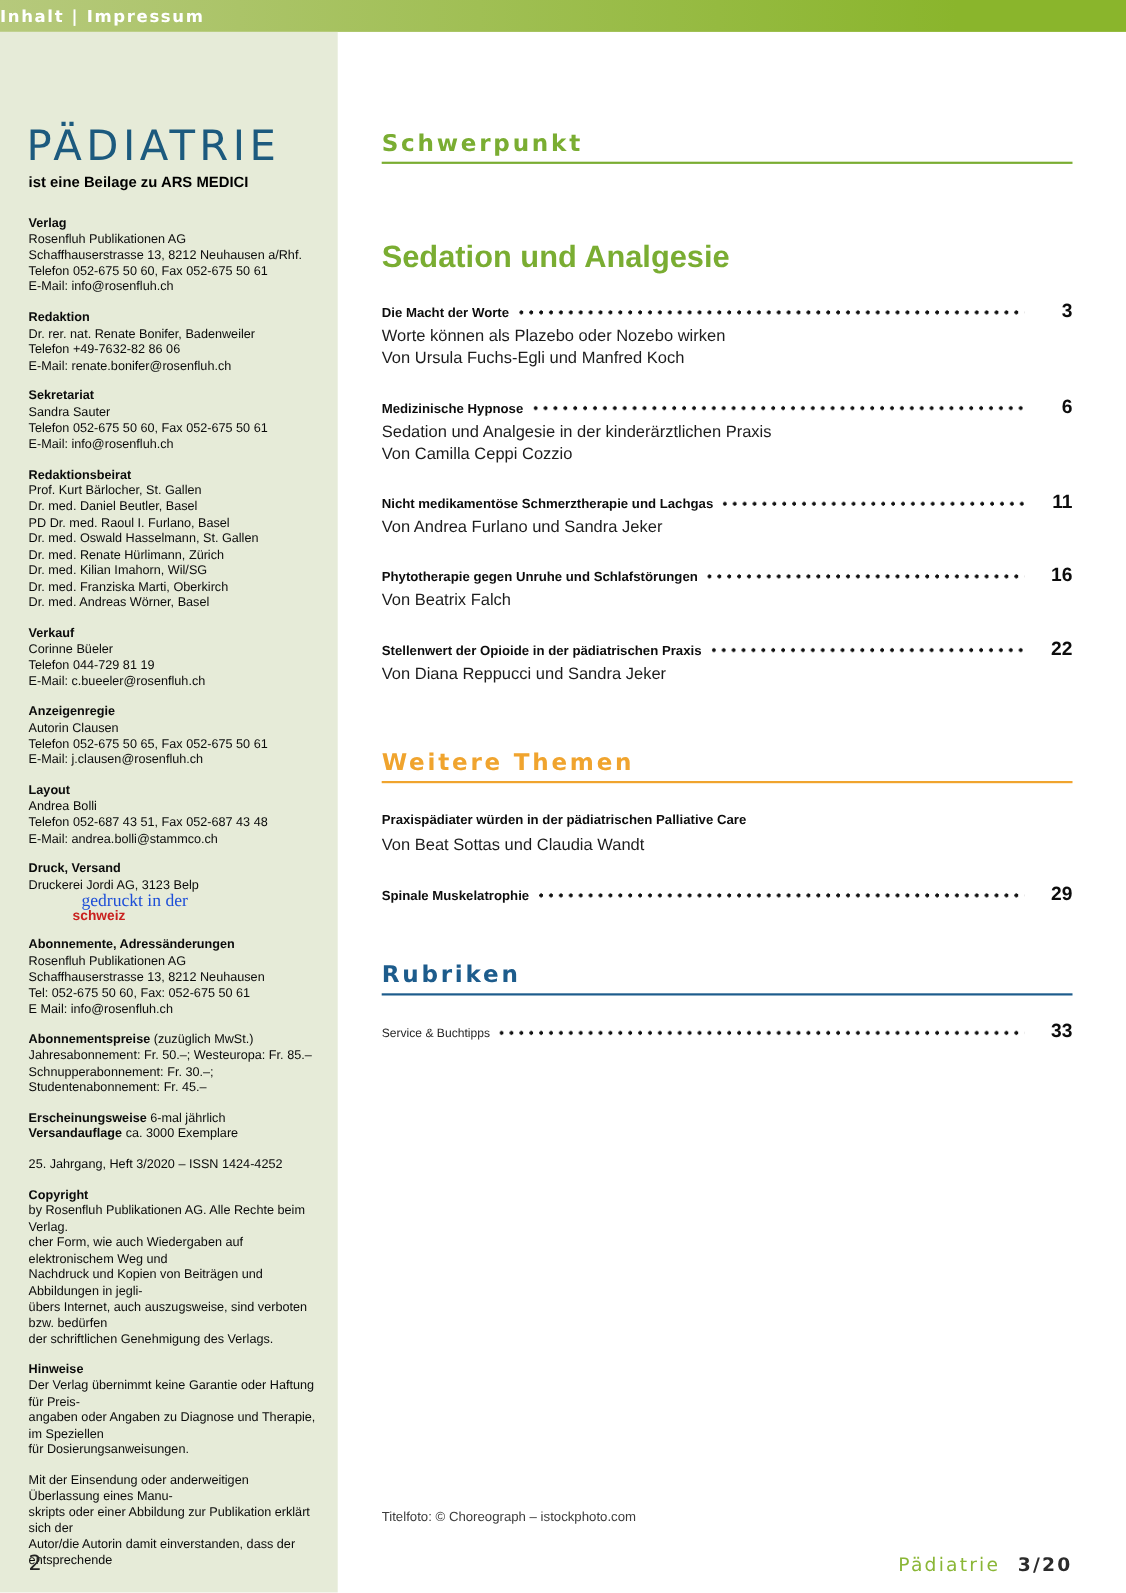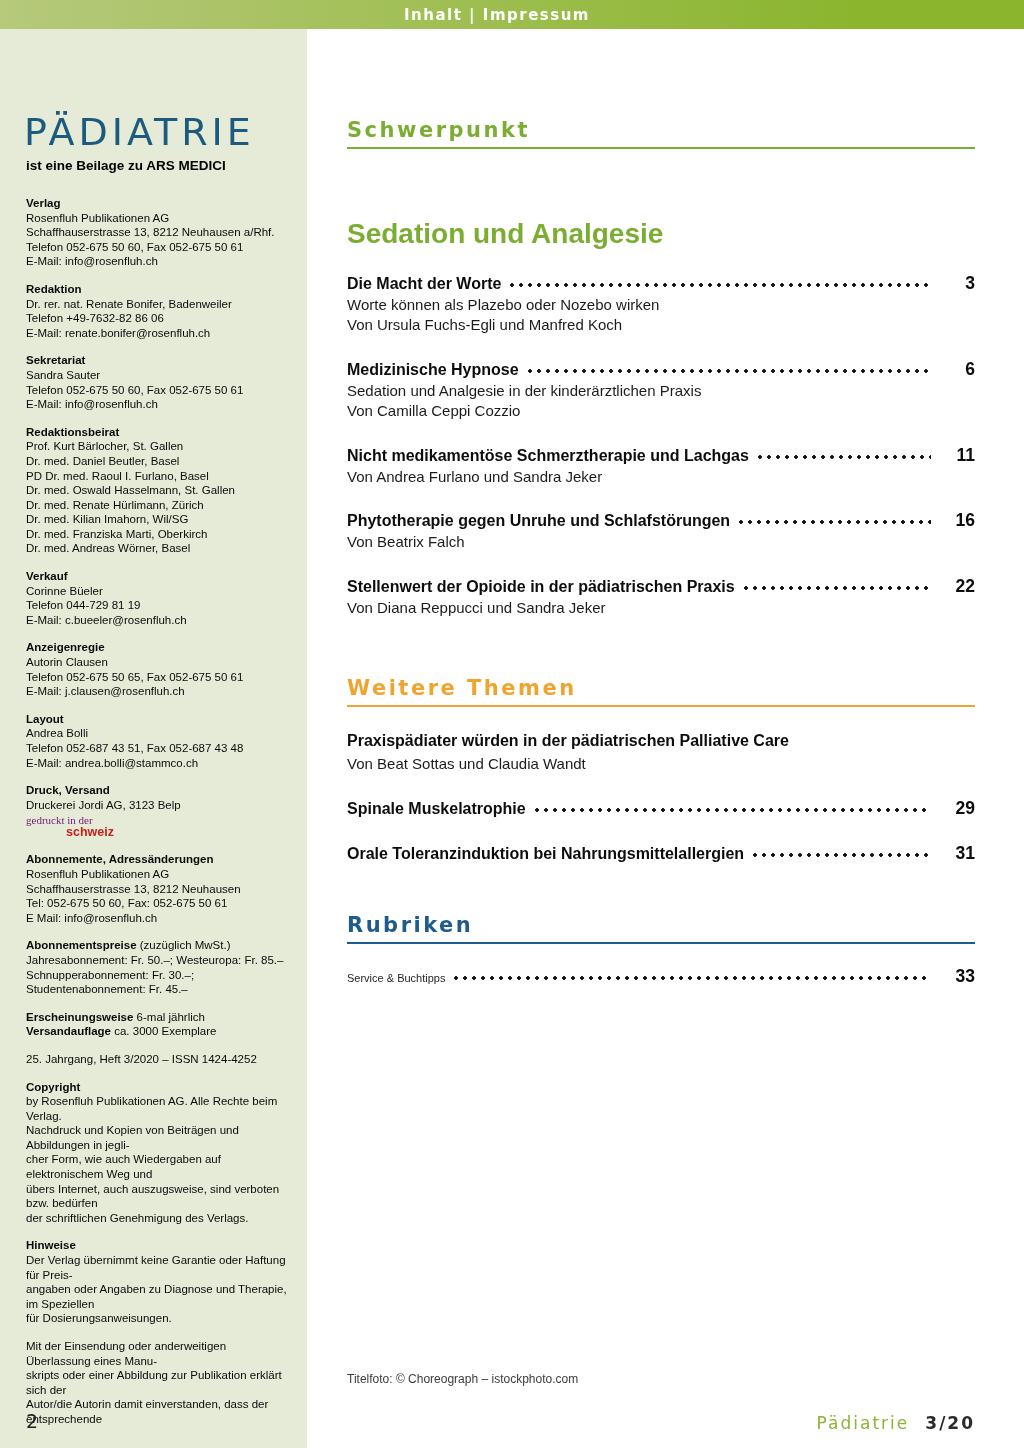--- a/index.html
+++ b/index.html
@@ -2,52 +2,52 @@
 <html style="--top-bar-left: #b6c97c; --top-bar-right: #8ab52c; --sidebar-bg: #e6ebd8; --brand-blue: #1c5a7e; --green-accent: #7aad32; --orange-accent: #f0a42e; --blue-accent: #1d5c8c; --red-schweiz: #c9211e; --footer-green: #8ab636;"><head>
 <meta charset="utf-8">
 <style>
   html,body{margin:0;padding:0;background:#fff;}
   .page{position:relative;width:1024px;height:1448px;background:#fff;overflow:hidden;
         font-family:"Liberation Sans",sans-serif;color:#0a0a0a;}
 
   
   .topbar{position:absolute;top:0;left:0;right:0;height:29px;
           background:linear-gradient(90deg,var(--top-bar-left),var(--top-bar-right) 85%);
-          display:flex;align-items:center;justify-content:center;
+          display:flex;align-items:center;justify-content:flex-start;
           padding-right:30px;box-sizing:border-box;}
   .topbar .hdr{color:#fff;font-weight:bold;font-size:15px;letter-spacing:1.5px;
           font-family:"DejaVu Sans",sans-serif;}
 
   
   .sidebar{position:absolute;left:0;top:29px;bottom:0;width:307px;background:var(--sidebar-bg);
            box-sizing:border-box;padding:84px 18px 0 26px;}
   .brand{font-size:38px;letter-spacing:4px;color:var(--brand-blue);
          font-family:"DejaVu Sans",sans-serif;margin-left:-2px;line-height:1;}
   .brand-sub{font-weight:bold;font-size:13.5px;margin-top:7px;margin-bottom:23px;color:#000;}
   .s-section{margin-bottom:13px;font-size:11.5px;line-height:14.6px;color:#0a0a0a;}
   .s-title{font-weight:bold;}
   .s-reg{font-weight:normal;}
   .print-logo{margin-top:2px;margin-bottom:2px;}
-  .pl-1{font-family:"Liberation Serif",serif;color:#701a75;font-size:11px;line-height:12px;}
+  .pl-1{font-family:"Liberation Serif",serif;color:#1d4ed8;font-size:16px;line-height:12px;margin-left:48px;}
   .pl-2{font-weight:bold;color:var(--red-schweiz);font-size:12.5px;line-height:13px;margin-left:40px;}
   .pageno{position:absolute;left:26px;bottom:16px;font-size:19px;letter-spacing:2px;color:#222;
           font-family:"DejaVu Sans",sans-serif;}
 
   
   .main{position:absolute;left:347px;top:29px;right:49px;bottom:0;}
   .m-heading{font-family:"DejaVu Sans",sans-serif;font-weight:bold;font-size:21px;
              letter-spacing:2.5px;padding-bottom:5px;border-bottom:2px solid;margin:0;}
   .sec-schwerpunkt{margin-top:89px;}
   .sec-weitere-themen{margin-top:58px;}
   .sec-rubriken{margin-top:48px;}
   .topic{margin-top:70px;font-weight:bold;font-size:28px;line-height:1.1;}
   .entries{margin-top:22px;}
   .toc-entry{margin-bottom:22px;}
   .toc-row{display:flex;align-items:baseline;}
-  .toc-title,.toc-title-line{font-weight:bold;font-size:16px;color:#0d0d0d;line-height:23px;}
+  .toc-title,.toc-title-line{font-weight:bold;font-size:12px;color:#0d0d0d;line-height:23px;}
   .toc-title.regular{font-weight:normal;font-size:11px;color:#262626;}
   .toc-title-line{margin-bottom:2px;}
   .dots{flex:1;position:relative;margin:0 2px 0 7px;min-width:30px;}
   .dots::after{content:"";position:absolute;left:2px;right:2px;bottom:2px;height:4px;
                background:radial-gradient(circle at 2px 2px,#111 1.55px,transparent 1.95px) repeat-x;
                background-size:9px 4px;}
   .toc-page{width:40px;text-align:right;font-weight:bold;font-size:17.5px;color:#0d0d0d;}
   .toc-sub{font-size:15px;line-height:20.5px;color:#1c1c1c;}
   .toc-sub:first-of-type{margin-top:5px;}
 
@@ -141,22 +141,22 @@
         <div class="s-section">
           <div class="s-line"><span class="s-title">Erscheinungsweise</span><span class="s-reg"> 6-mal jährlich</span></div>
           <div class="s-line"><span class="s-title">Versandauflage</span><span class="s-reg"> ca. 3000 Exemplare</span></div>
         </div>
         <div class="s-section">
           <div class="s-line">25. Jahrgang, Heft 3/2020 – ISSN 1424-4252</div>
         </div>
         <div class="s-section">
           <div><span class="s-title">Copyright</span></div>
           <div class="s-line">by Rosenfluh Publikationen AG. Alle Rechte beim Verlag.</div>
+          <div class="s-line">cher Form, wie auch Wiedergaben auf elektronischem Weg und</div>
           <div class="s-line">Nachdruck und Kopien von Beiträgen und Abbildungen in jegli-</div>
-          <div class="s-line">cher Form, wie auch Wiedergaben auf elektronischem Weg und</div>
           <div class="s-line">übers Internet, auch auszugsweise, sind verboten bzw. bedürfen</div>
           <div class="s-line">der schriftlichen Genehmigung des Verlags.</div>
         </div>
         <div class="s-section">
           <div><span class="s-title">Hinweise</span></div>
           <div class="s-line">Der Verlag übernimmt keine Garantie oder Haftung für Preis-</div>
           <div class="s-line">angaben oder Angaben zu Diagnose und Therapie, im Speziellen</div>
           <div class="s-line">für Dosierungsanweisungen.</div>
         </div>
         <div class="s-section">
@@ -223,27 +223,20 @@
           <div class="entries">
             <div class="toc-entry">
               <div class="toc-title-line">Praxispädiater würden in der pädiatrischen Palliative Care</div>
               <div class="toc-sub">Von Beat Sottas und Claudia Wandt</div>
             </div>
             <div class="toc-entry">
               <div class="toc-row">
                 <span class="toc-title">Spinale Muskelatrophie</span>
                 <span class="dots"></span>
                 <span class="toc-page">29</span>
-              </div>
-            </div>
-            <div class="toc-entry">
-              <div class="toc-row">
-                <span class="toc-title">Orale Toleranzinduktion bei Nahrungsmittelallergien</span>
-                <span class="dots"></span>
-                <span class="toc-page">31</span>
               </div>
             </div>
           </div>
         </section>
         <section class="toc-section sec-rubriken">
           <h2 class="m-heading" style="color: rgb(29, 92, 140); border-bottom-color: rgb(29, 92, 140);">Rubriken</h2>
           <div class="entries">
             <div class="toc-entry">
               <div class="toc-row">
                 <span class="toc-title regular">Service &amp; Buchtipps</span>

